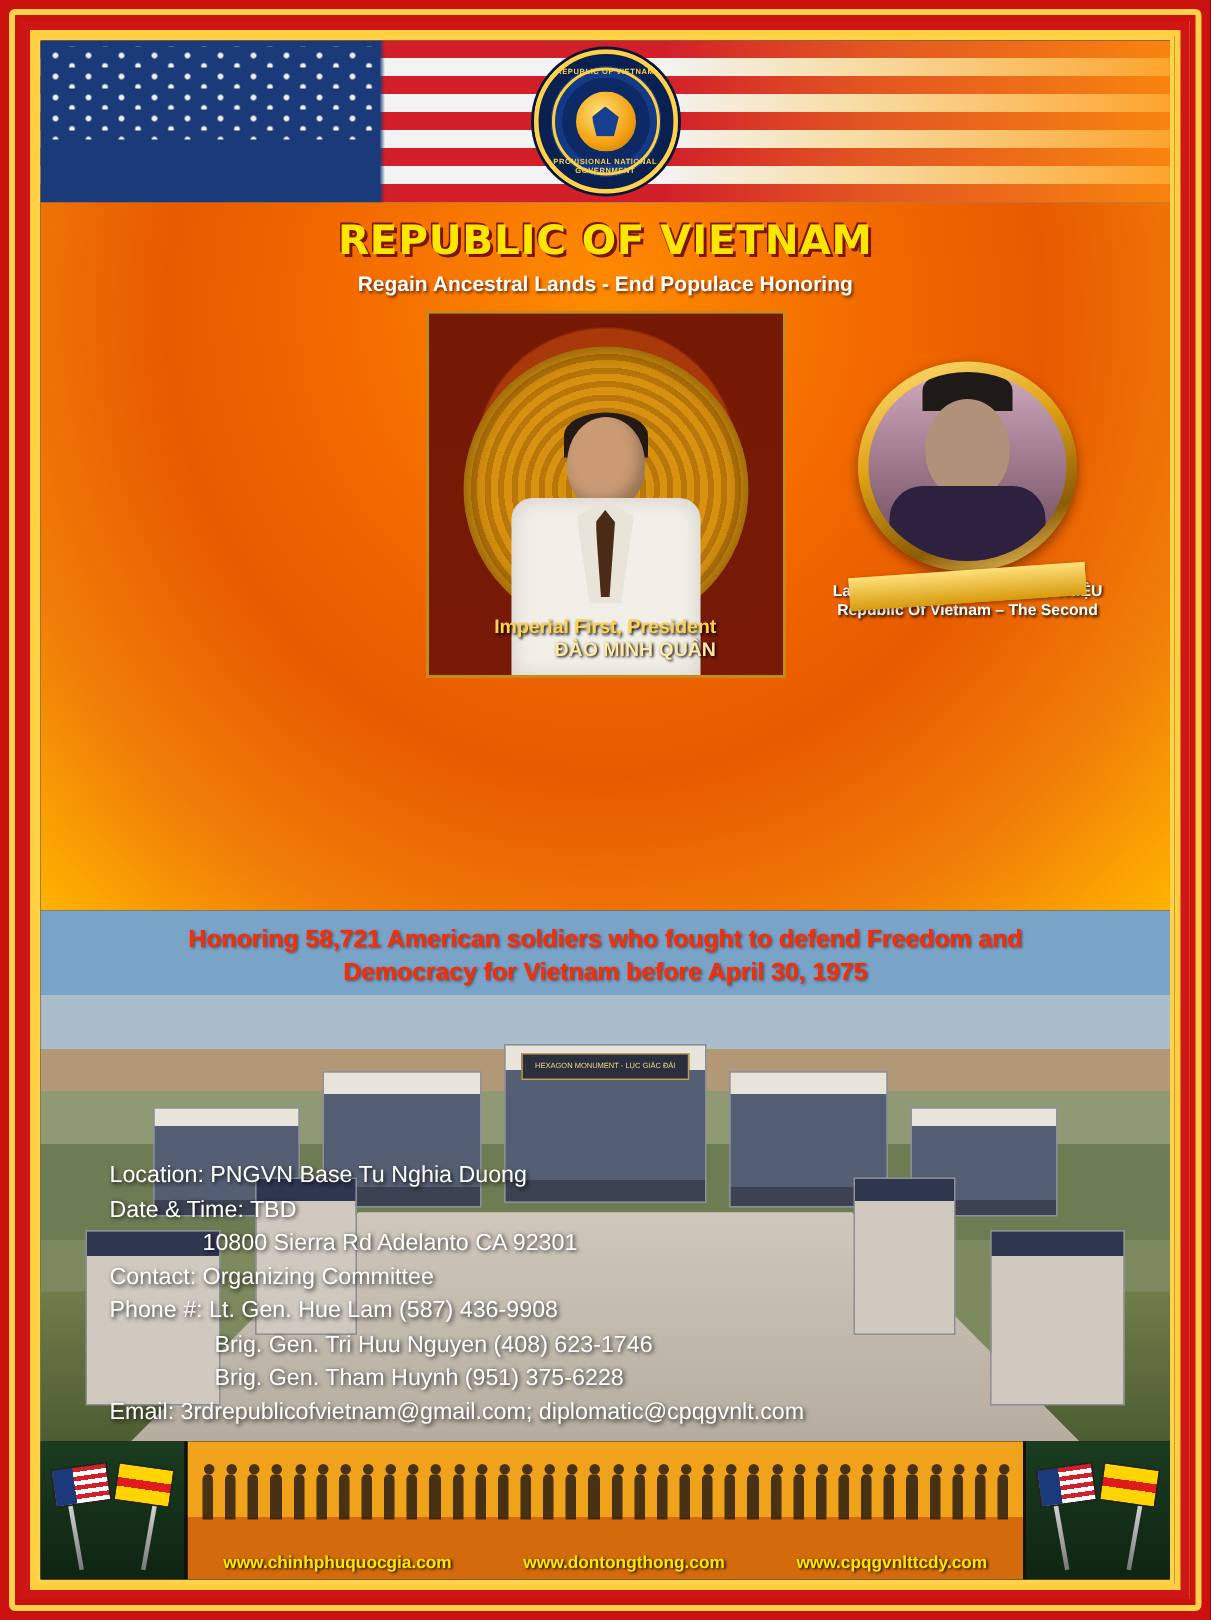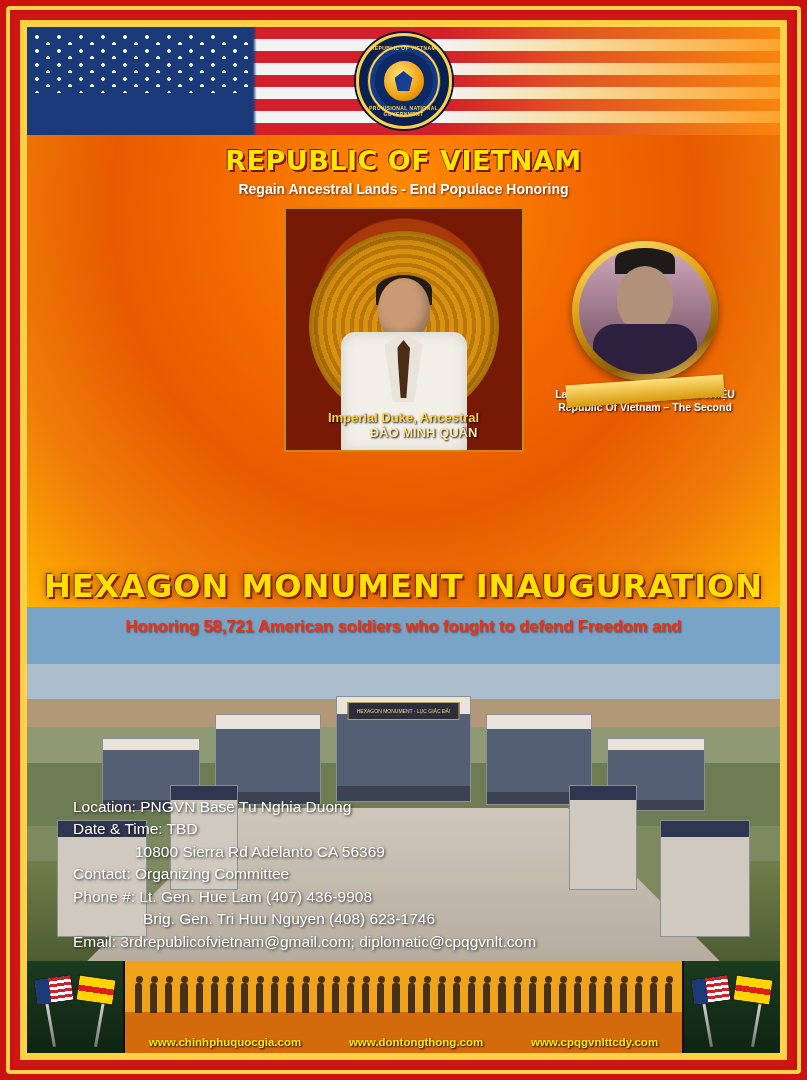--- a/index.html
+++ b/index.html
@@ -487,21 +487,21 @@
           <div class="center-photo">
             <div class="drum"></div>
             <div class="person-center">
               <div class="p-hair"></div>
               <div class="p-head"></div>
               <div class="p-body"></div>
               <div class="p-shirt"></div>
               <div class="p-tie"></div>
             </div>
             <div class="center-caption">
-              <span>Imperial Duke, Ancestral</span>
+              <span>Imperial First, President</span>
               <span class="nm">ĐÀO MINH QUÂN</span>
             </div>
           </div>
 
           <div class="side right">
             <div class="oval">
               <div class="oval-in right-img">
                 <div class="face-hair"></div>
                 <div class="face"></div>
                 <div class="torso"></div>
@@ -509,26 +509,26 @@
             </div>
             <div class="ribbon"></div>
             <div class="side-caption">
               <div>Late President NGUYỄN VĂN THIỆU</div>
               <div>Republic Of Vietnam – The Second</div>
             </div>
           </div>
 
         </div>
 
-        <div class="hexagon-title">HEXAGON MONUMENT INAUGURATION</div>
       </div>
 
       <div class="photo">
         <div class="honor">
           <div>Honoring 58,721 American soldiers who fought to defend Freedom and</div>
+          <div>Democracy for Vietnam before April 30, 1975</div>
         </div>
 
         <div class="monument">
           <div class="grass-l"></div>
           <div class="grass-r"></div>
           <div class="plaza"></div>
           <div class="wall w1"></div>
           <div class="wall w2"></div>
           <div class="wall w3"></div>
           <div class="wall w4"></div>
@@ -536,24 +536,25 @@
           <div class="pillar pl1"></div>
           <div class="pillar pl2"></div>
           <div class="pillar pl3"></div>
           <div class="pillar pl4"></div>
           <div class="plaque">HEXAGON MONUMENT - LỤC GIÁC ĐÀI</div>
         </div>
 
         <div class="details">
           <div>Location: PNGVN Base Tu Nghia Duong</div>
           <div>Date &amp; Time: TBD</div>
-          <div class="indent1">10800 Sierra Rd Adelanto CA 56369</div>
+          <div class="indent1">10800 Sierra Rd Adelanto CA 92301</div>
           <div>Contact: Organizing Committee</div>
-          <div>Phone #: Lt. Gen. Hue Lam (407) 436-9908</div>
+          <div>Phone #: Lt. Gen. Hue Lam (587) 436-9908</div>
           <div class="indent2">Brig. Gen. Tri Huu Nguyen (408) 623-1746</div>
+          <div class="indent2">Brig. Gen. Tham Huynh (951) 375-6228</div>
           <div>Email: 3rdrepublicofvietnam@gmail.com; diplomatic@cpqgvnlt.com</div>
         </div>
       </div>
 
       <div class="bottom">
         <div class="flagpair">
           <div class="pole-l"></div>
           <div class="pole-r"></div>
           <div class="fp-us"></div>
           <div class="fp-vn"></div>

